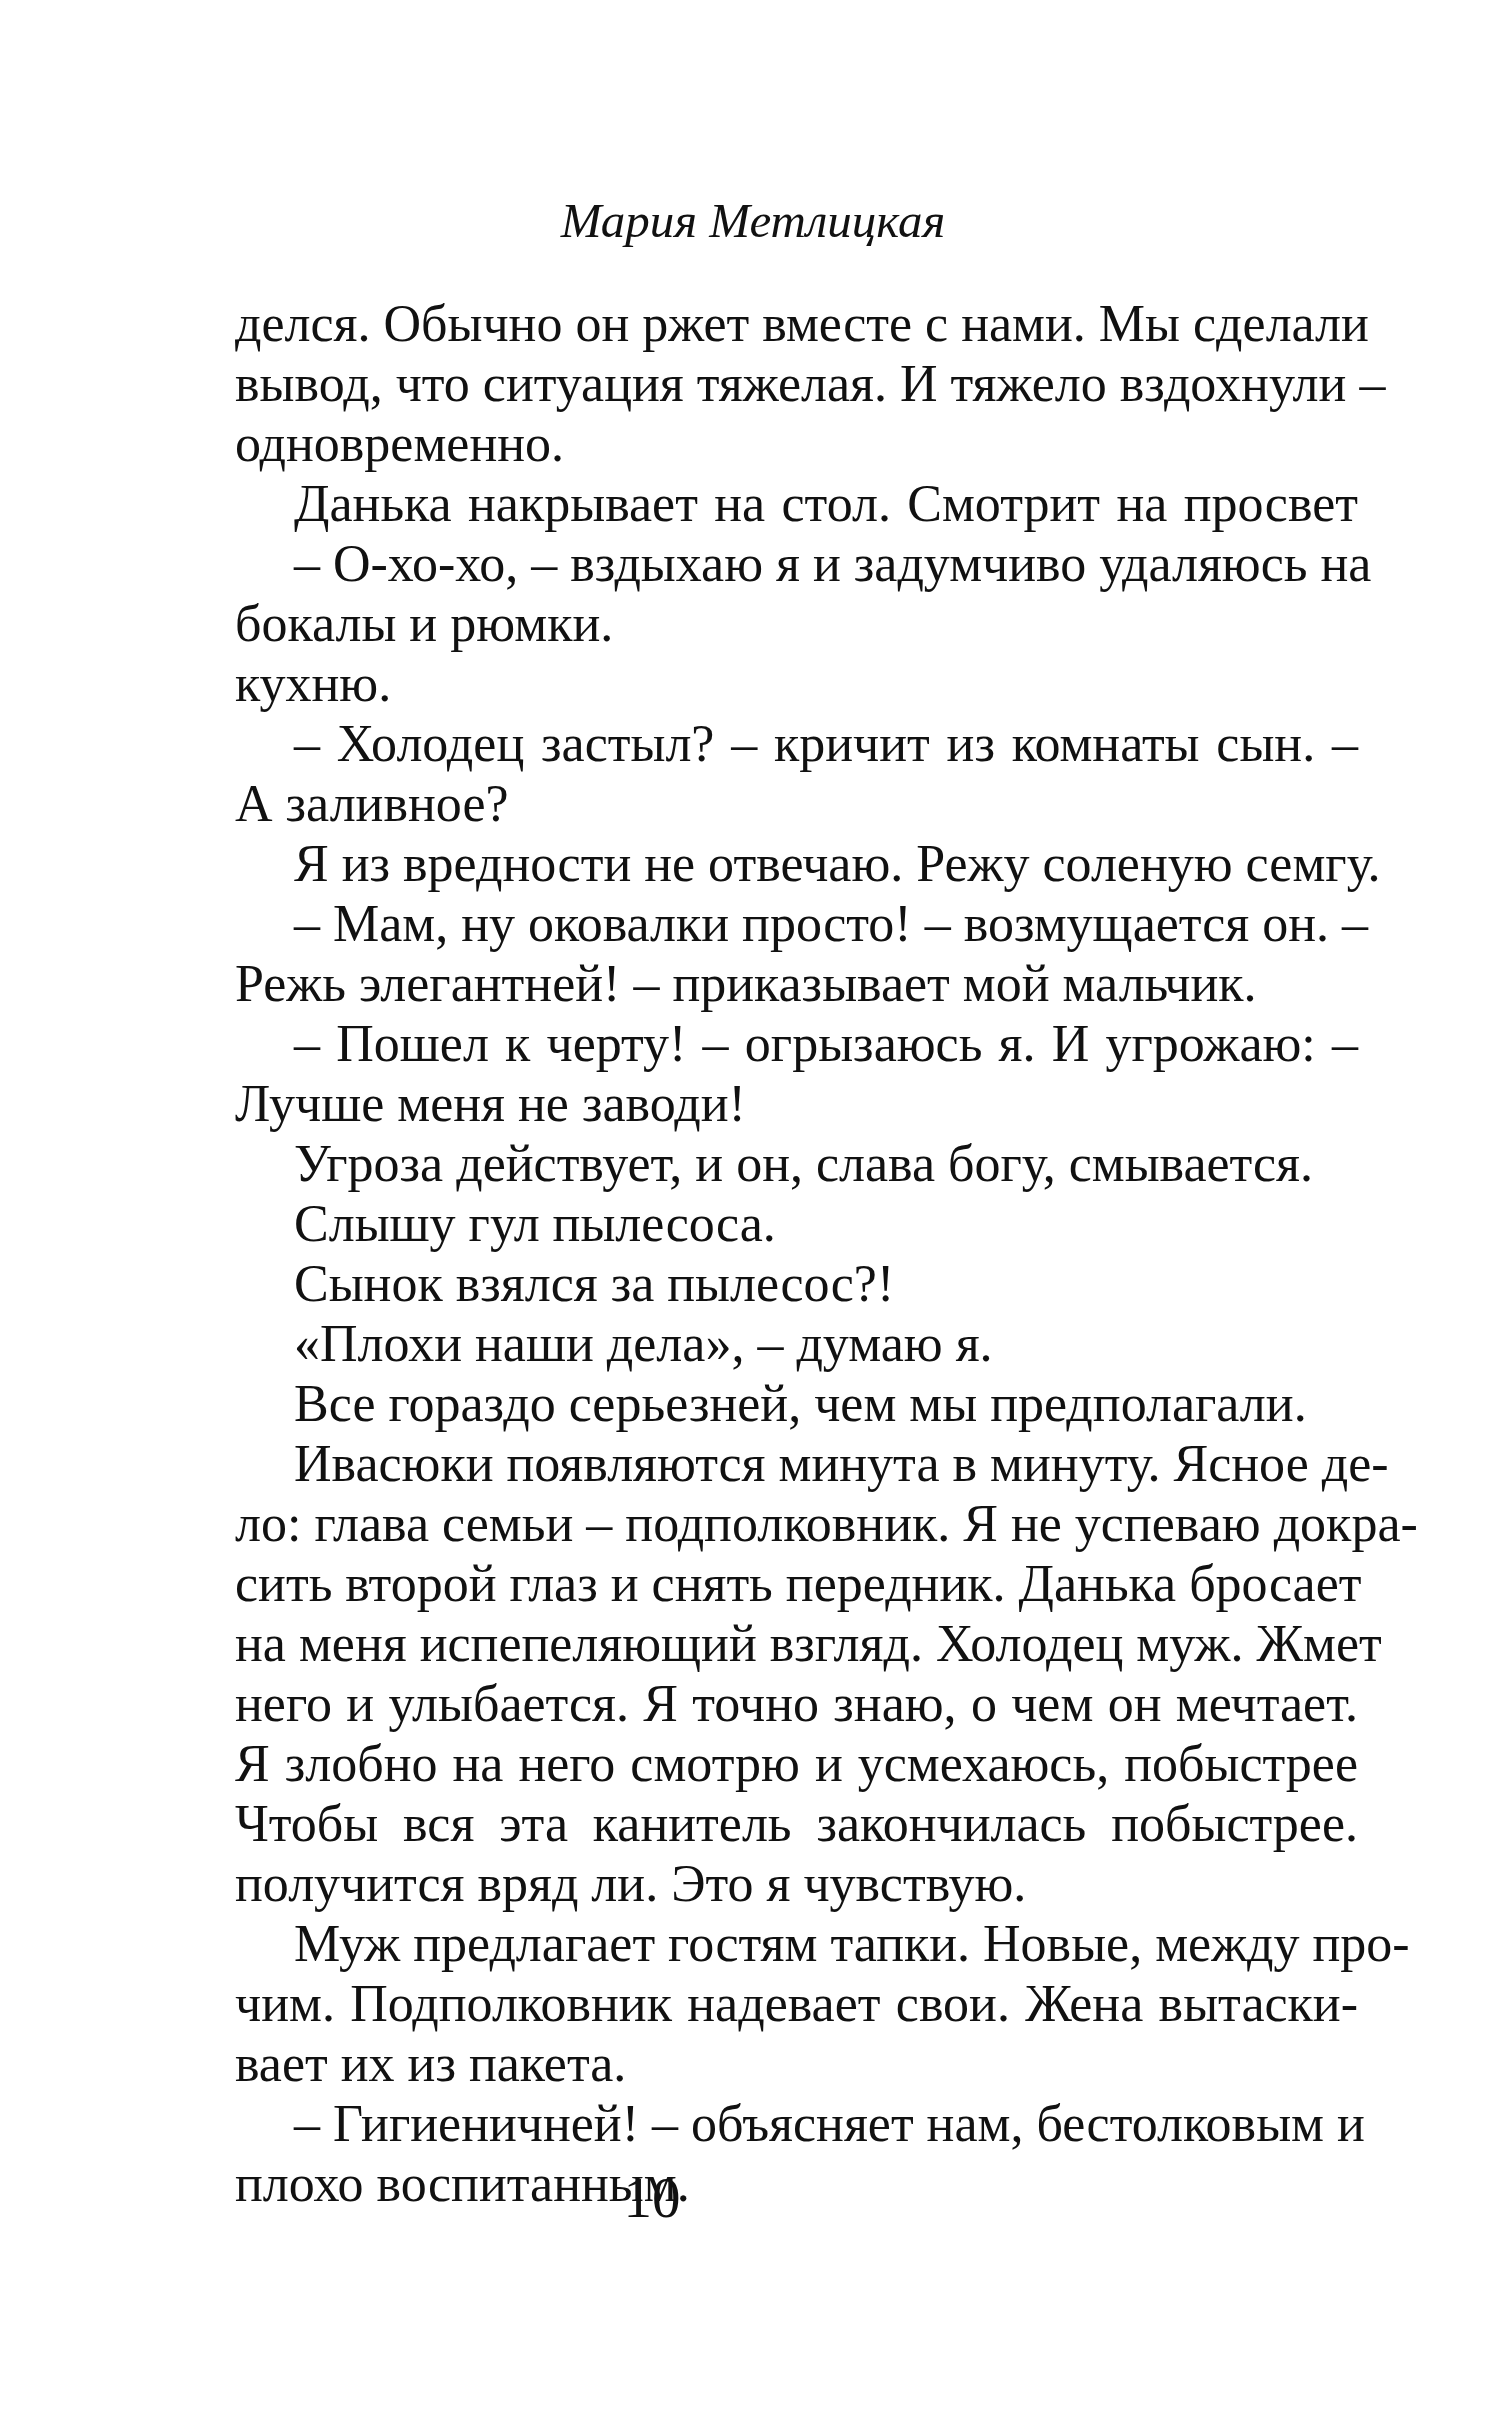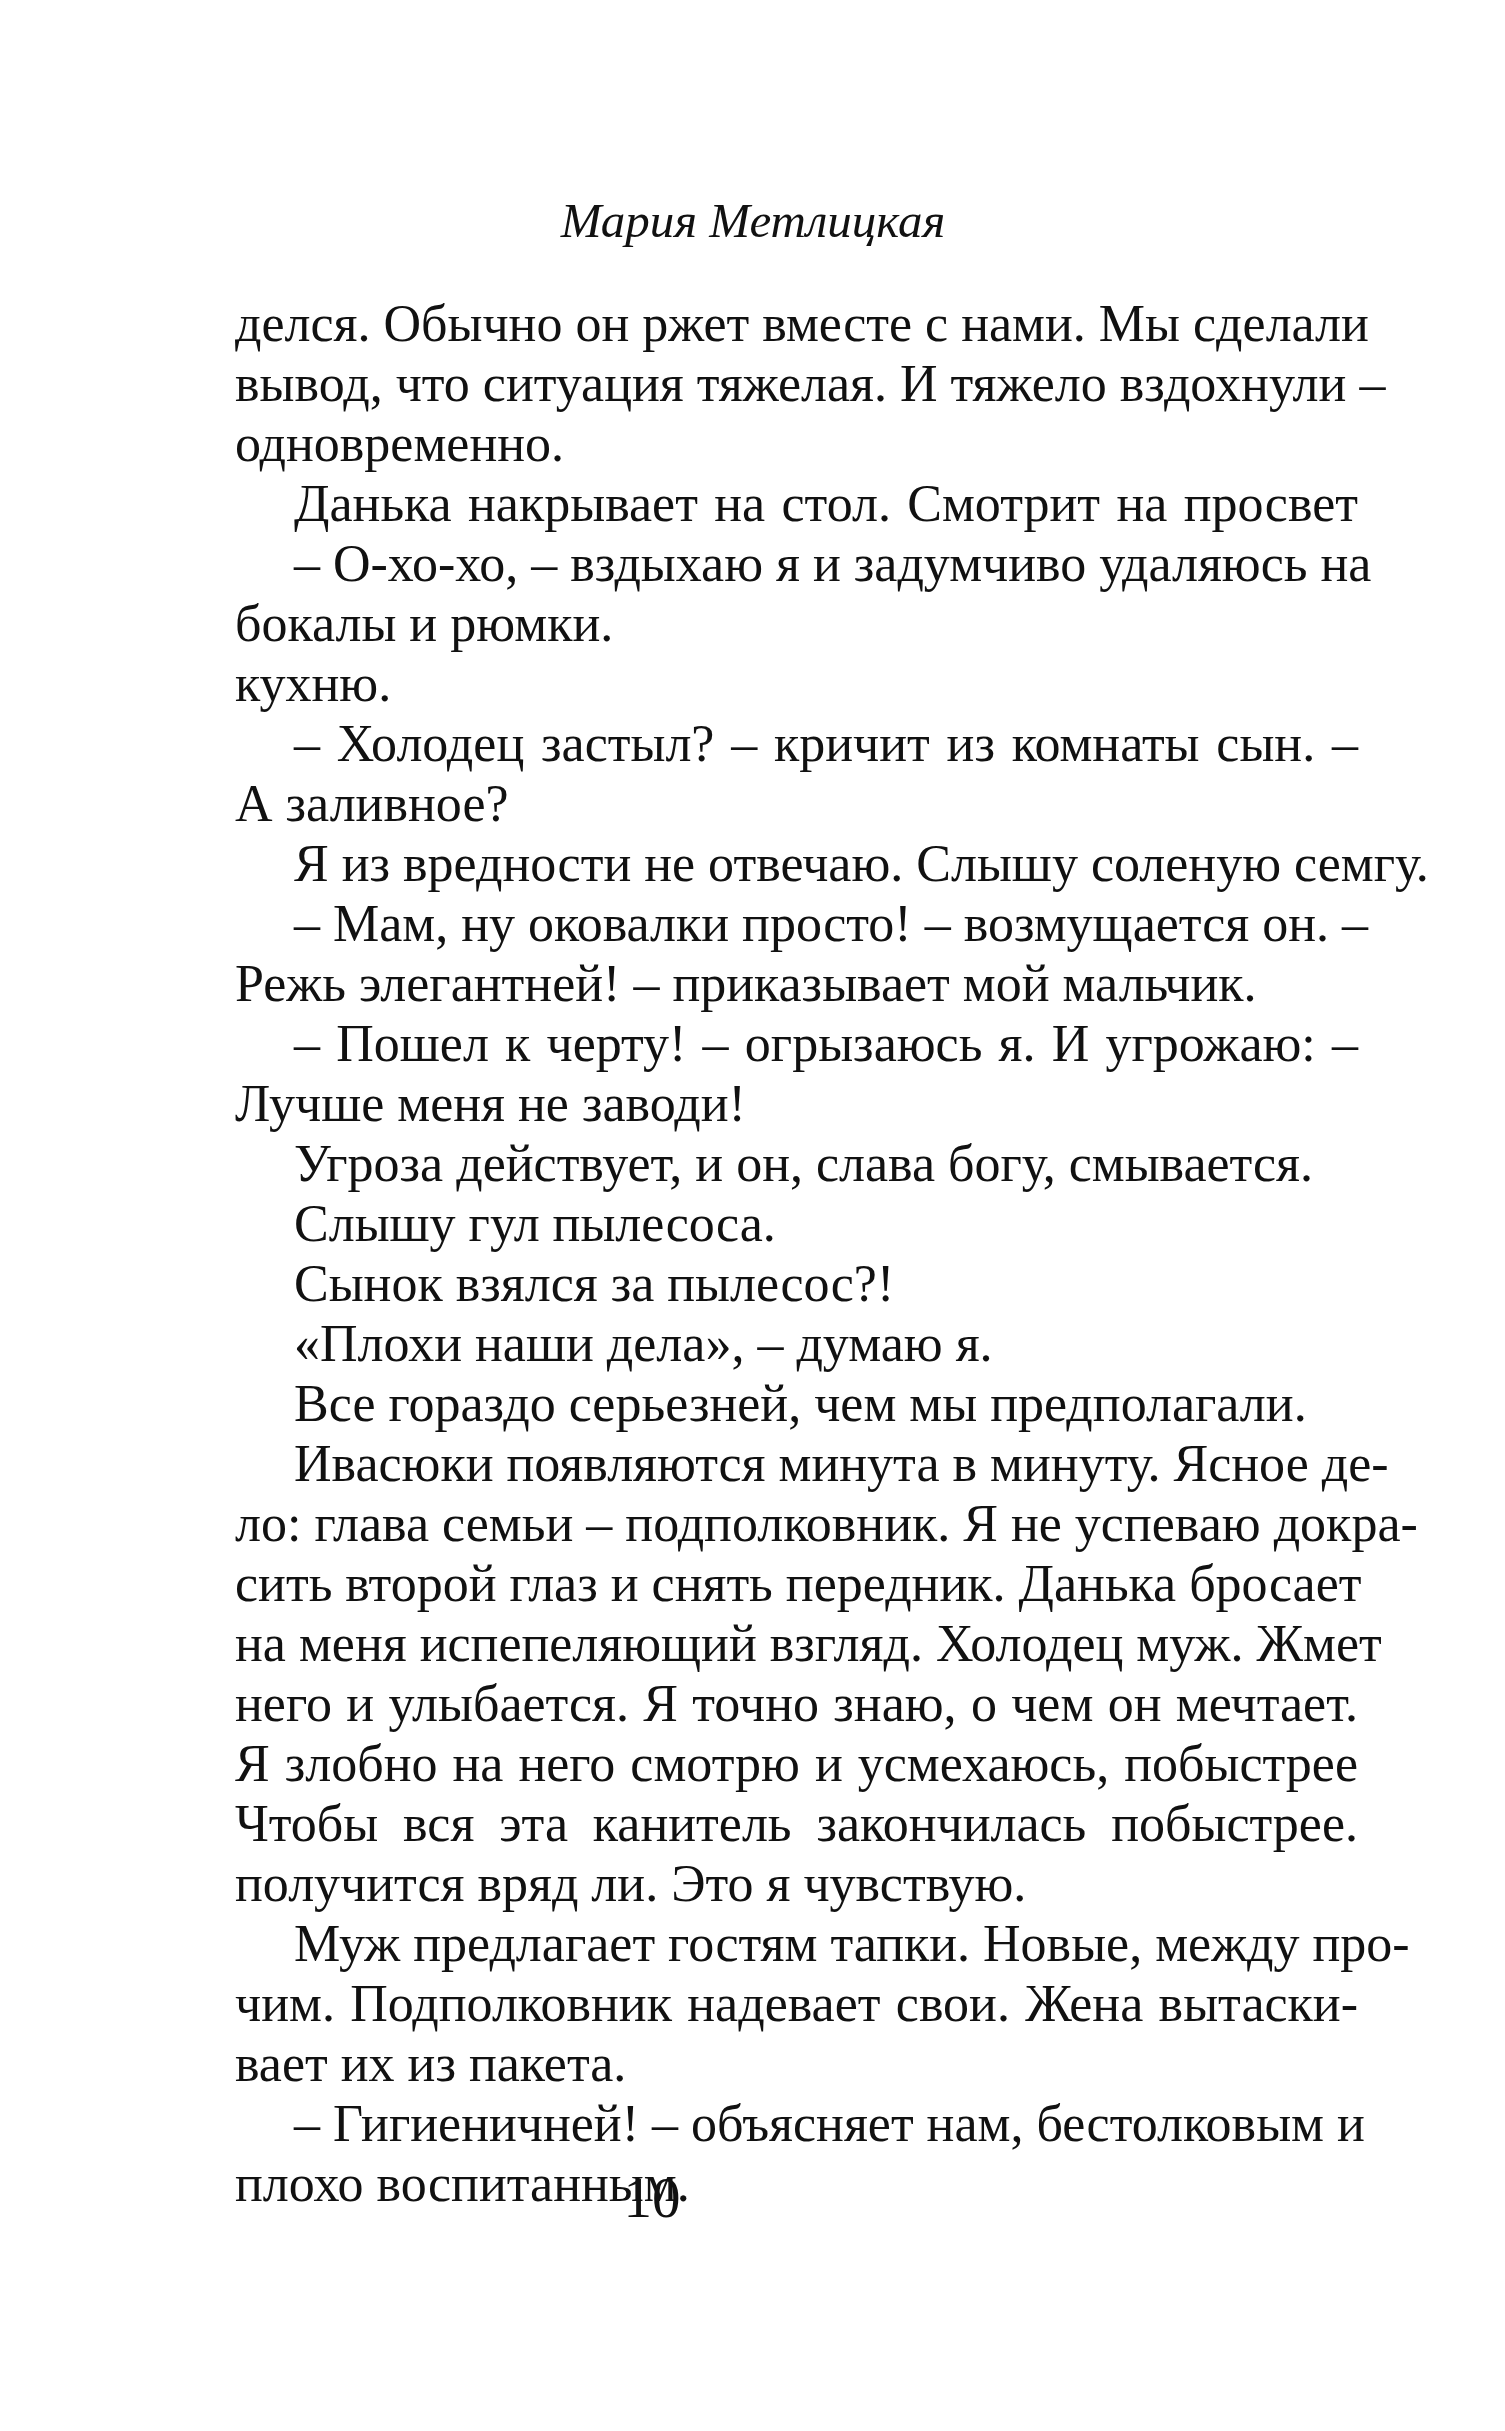--- a/index.html
+++ b/index.html
@@ -21,21 +21,21 @@
 <div class="body" id="body">
     <div class="line j">делся. Обычно он ржет вместе с нами. Мы сделали</div>
     <div class="line j">вывод, что ситуация тяжелая. И тяжело вздохнули –</div>
     <div class="line">одновременно.</div>
     <div class="line j ind">Данька накрывает на стол. Смотрит на просвет</div>
     <div class="line j ind">– О-хо-хо, – вздыхаю я и задумчиво удаляюсь на</div>
     <div class="line">бокалы и рюмки.</div>
     <div class="line">кухню.</div>
     <div class="line j ind">– Холодец застыл? – кричит из комнаты сын. –</div>
     <div class="line">А заливное?</div>
-    <div class="line ind">Я из вредности не отвечаю. Слышу соленую семгу.</div>
+    <div class="line ind">Я из вредности не отвечаю. Режу соленую семгу.</div>
     <div class="line j ind">– Мам, ну оковалки просто! – возмущается он. –</div>
     <div class="line">Режь элегантней! – приказывает мой мальчик.</div>
     <div class="line j ind">– Пошел к черту! – огрызаюсь я. И угрожаю: –</div>
     <div class="line">Лучше меня не заводи!</div>
     <div class="line ind">Угроза действует, и он, слава богу, смывается.</div>
     <div class="line ind">Слышу гул пылесоса.</div>
     <div class="line ind">Сынок взялся за пылесос?!</div>
     <div class="line ind">«Плохи наши дела», – думаю я.</div>
     <div class="line ind">Все гораздо серьезней, чем мы предполагали.</div>
     <div class="line j ind">Ивасюки появляются минута в минуту. Ясное де-</div>

